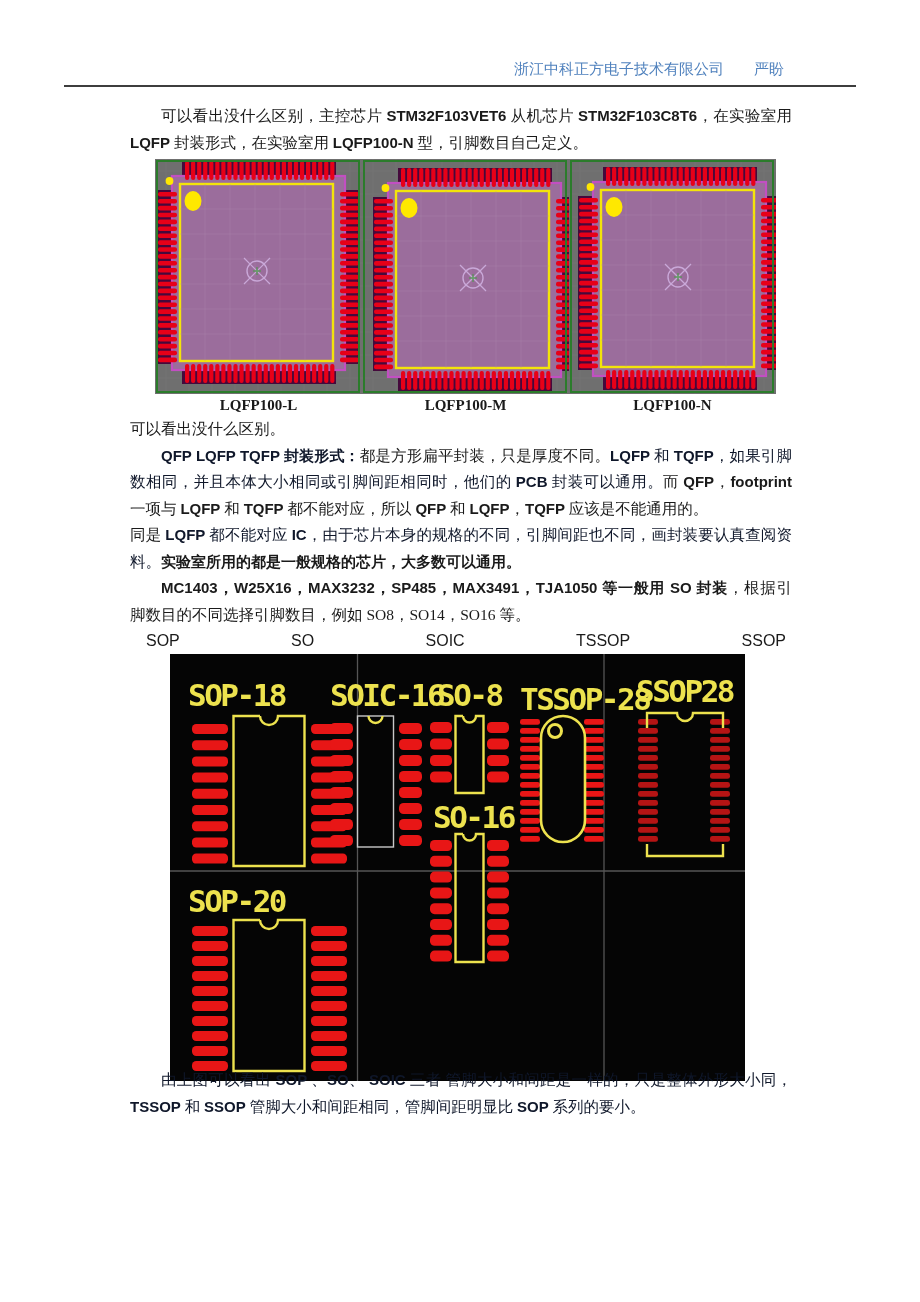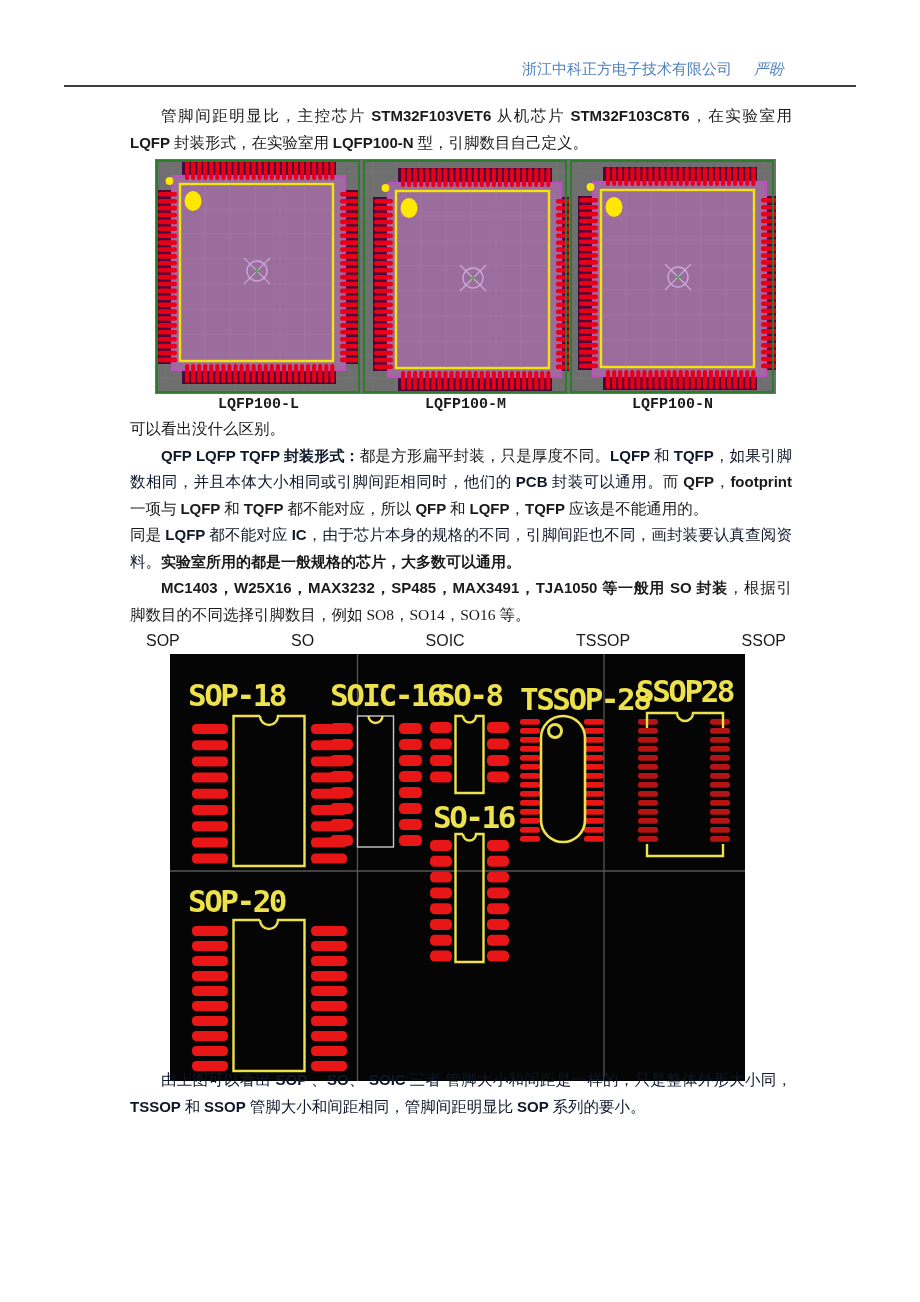--- a/index.html
+++ b/index.html
@@ -1,48 +1,48 @@
 <!DOCTYPE html>
 <html><head>
 <meta charset="utf-8">
 <style>
   html,body{margin:0;padding:0;background:#ffffff;}
   .page{position:relative;width:920px;height:1302px;background:#fff;overflow:hidden;
         font-family:"Liberation Serif",serif;color:#1a1a1a;}
   .hdr{position:absolute;top:60px;right:136px;font-size:15px;color:#4f81bd;white-space:nowrap;}
-  .hdr .author{margin-left:22px;font-style:italic;}
+  .hdr .author{margin-left:30px;}
   .hdr-rule{position:absolute;top:85px;left:64px;width:792px;border-top:2px solid #3d3d3d;}
   .doc{position:absolute;top:103px;left:130px;width:662px;font-size:15.5px;line-height:26.5px;
        text-align:justify;}
   .doc p{margin:0;padding:0;}
   .indent{text-indent:31px;}
   .red{color:#0f172a;margin-top:36px;}
   .b{font-weight:bold;font-family:Liberation Sans, sans-serif;font-size:15px;}
   .fig1wrap{margin:3px 0 0 25px;width:621px;height:235px;line-height:0;}
   .caption-row{display:flex;width:621px;margin-left:25px;height:22px;line-height:22px;
-       font-family:Liberation Mono, monospace;font-size:15px;font-weight:600;text-align:center;}
+       font-family:Liberation Serif, serif;font-size:15px;font-weight:600;text-align:center;}
   .caption-row span{flex:1;}
   .pkg-row{display:flex;justify-content:space-between;width:640px;margin:1px 0 2px 16px;
        height:23px;line-height:23px;font-family:"Liberation Sans",sans-serif;font-size:16px;}
   .fig2wrap{margin-left:40px;width:575px;height:413px;line-height:0;}
   svg{display:block;}
 </style>
 </head>
 <body>
 
 <div class="page">
 
   <div class="hdr">
     <span>浙江中科正方电子技术有限公司</span><span class="author">严盼</span>
   </div>
   <div class="hdr-rule"></div>
 
   <div class="doc">
 
-    <p class="indent"><span>管脚间距明显比，主控芯片 </span><span class="b">STM32F103VET6</span><span> 从机芯片 </span><span class="b">STM32F103C8T6</span><span>，在实验室用 </span><span class="b">LQFP</span><span> 封装形式，在实验室用 </span><span class="b">LQFP100-N</span><span> 型，引脚数目自己定义。</span></p>
+    <p class="indent"><span>可以看出没什么区别，主控芯片 </span><span class="b">STM32F103VET6</span><span> 从机芯片 </span><span class="b">STM32F103C8T6</span><span>，在实验室用 </span><span class="b">LQFP</span><span> 封装形式，在实验室用 </span><span class="b">LQFP100-N</span><span> 型，引脚数目自己定义。</span></p>
 
     <div class="fig1wrap">
       <svg id="fig1" width="621" height="235" viewBox="0 0 621 235">
           <defs>
             <clipPath id="f1cp0">
               <rect x="0" y="0" width="207" height="235"></rect>
             </clipPath>
             <clipPath id="f1cp1">
               <rect x="207" y="0" width="207" height="235"></rect>
             </clipPath>

